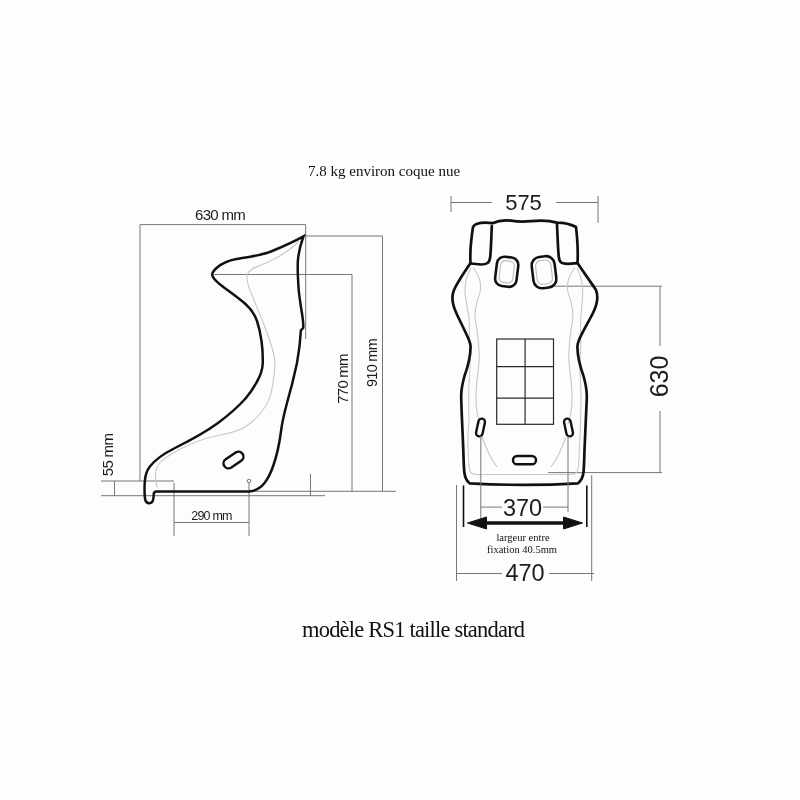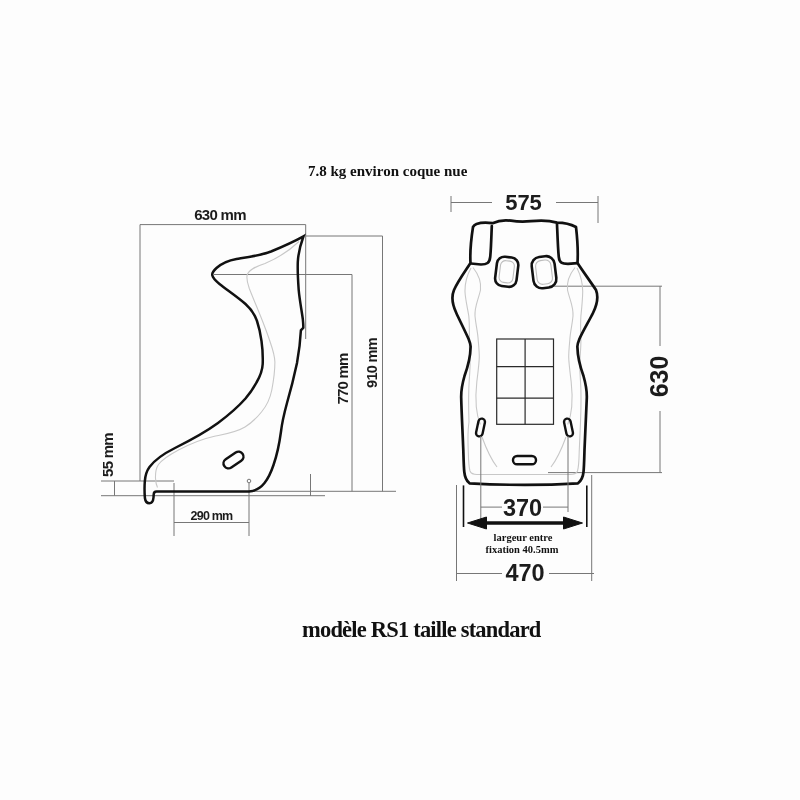--- a/index.html
+++ b/index.html
@@ -1,16 +1,16 @@
 <!DOCTYPE html>
 <html><head>
 <meta charset="utf-8">
 <style>
   html,body{margin:0;padding:0;background:#ffffff;}
-  #page{width:800px;height:800px;background:#fdfdfd;position:relative;font-weight:bold;}
+  #page{width:800px;height:800px;background:#fdfdfd;position:relative;}
   svg{display:block;}
   .dimtxt{font-family:"Liberation Sans",sans-serif;fill:#1c1c1c;}
   .sertxt{font-family:"Liberation Serif",serif;fill:#111;}
 </style>
 </head>
 <body>
 
 <div id="page">
 <svg width="800" height="800" viewBox="0 0 800 800">
 

